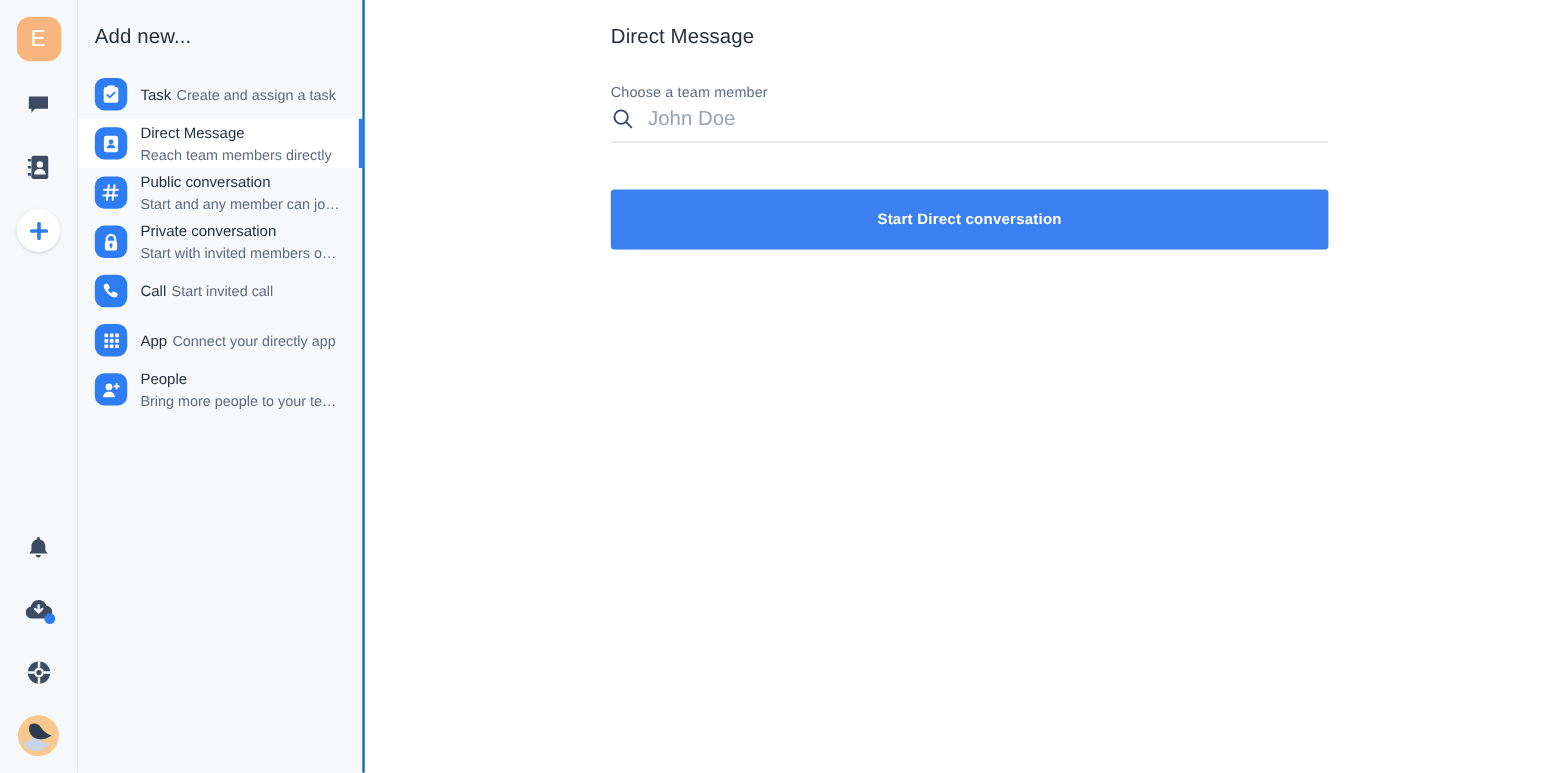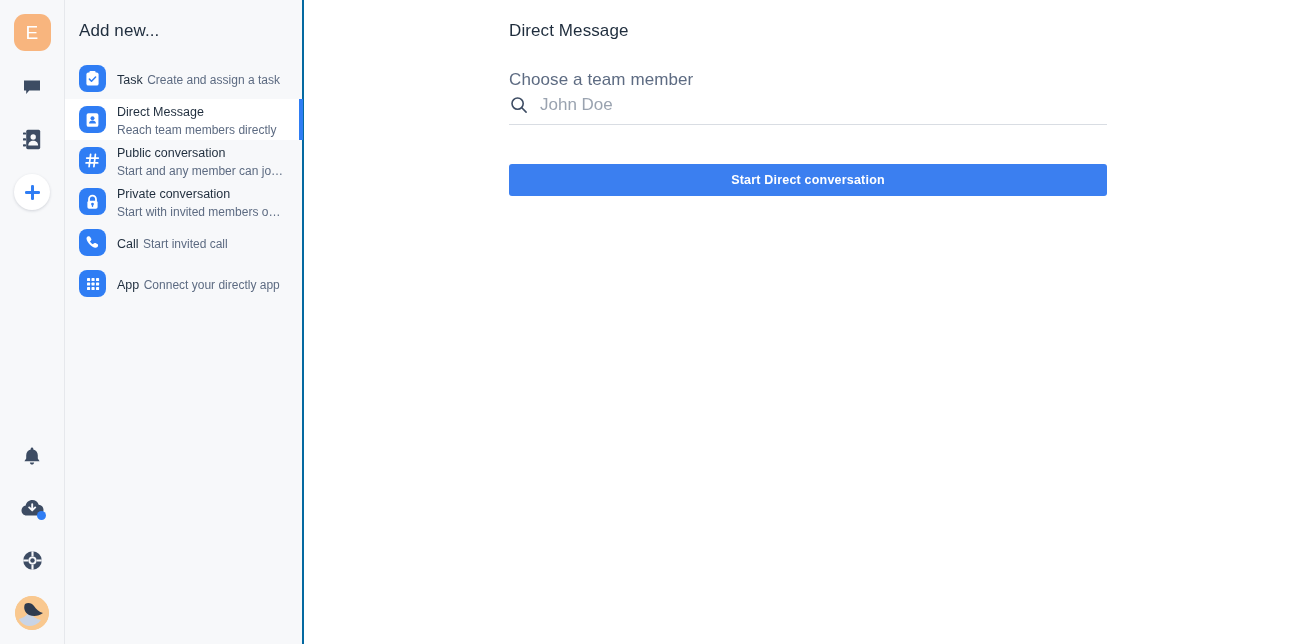--- a/index.html
+++ b/index.html
@@ -194,21 +194,21 @@
   }
 
   .main-title {
     font-size: 17px;
     color: #1f2d3d;
     margin-top: 21px;
     letter-spacing: .1px;
   }
 
   .field-label {
-    font-size: 17px;
+    font-size: 12px;
     color: #5d6b82;
     margin-top: 29px;
     letter-spacing: .1px;
   }
 
   .search-row {
     display: flex;
     align-items: center;
     margin-top: 5px;
     border-bottom: 1px solid #d9dde3;
@@ -235,21 +235,21 @@
     font-size: 17px;
     color: #1f2d3d;
     margin-left: 11px;
     padding: 0;
   }
   .search-input::placeholder { color: #9aa3b0; opacity: 1; }
 
   .primary-btn {
     display: block;
     width: 598px;
-    height: 32px;
+    height: 50px;
     margin-top: 39px;
     border: none;
     border-radius: 3px;
     background: #3b7ff0;
     color: #ffffff;
     font-family: "Liberation Sans", sans-serif;
     font-size: 12.5px;
     font-weight: bold;
     letter-spacing: .2px;
     cursor: pointer;
@@ -413,20 +413,34 @@
             <rect x="5.5" y="10" width="3.1" height="3.1" rx=".7"></rect>
             <rect x="10" y="10" width="3.1" height="3.1" rx=".7"></rect>
           </svg>
         </span>
         <span class="item-text">
           <span class="item-title">App</span>
           <span class="item-sub">Connect your directly app</span>
         </span>
       </div>
 
+      <div class="panel-item">
+        <span class="item-icon">
+          <svg width="16" height="14" viewBox="0 0 16 14" fill="currentColor">
+            <circle cx="5.8" cy="4.4" r="2.8"></circle>
+            <path d="M0.9 13c0-2.9 2.2-4.6 4.9-4.6s4.9 1.7 4.9 4.6z"></path>
+            <rect x="11.4" y="1.2" width="1.5" height="5.4" rx=".7"></rect>
+            <rect x="9.4" y="3.2" width="5.4" height="1.5" rx=".7"></rect>
+          </svg>
+        </span>
+        <span class="item-text">
+          <span class="item-title">People</span>
+          <span class="item-sub">Bring more people to your te…</span>
+        </span>
+      </div>
 
     </div>
   </div>
 
   <div class="main">
     <div class="main-inner">
 
       <div class="main-title">Direct Message</div>
 
       <div class="field-label">Choose a team member</div>

